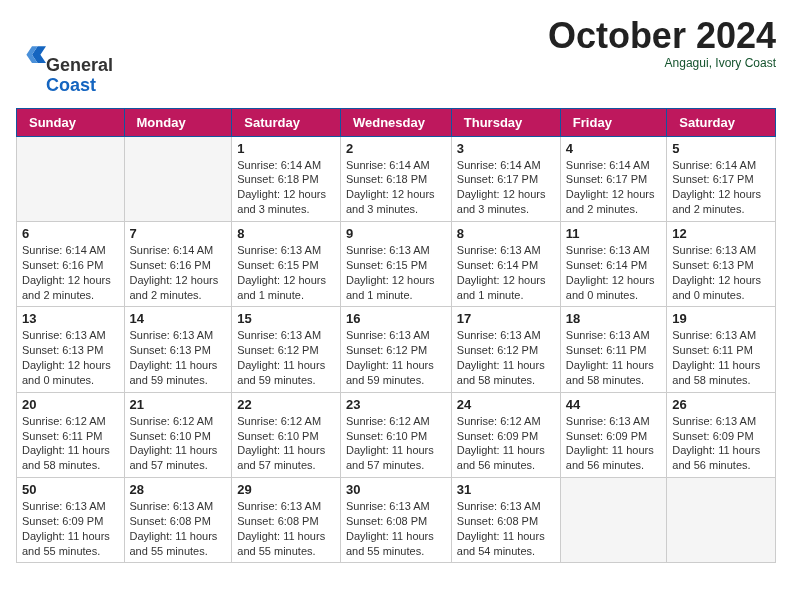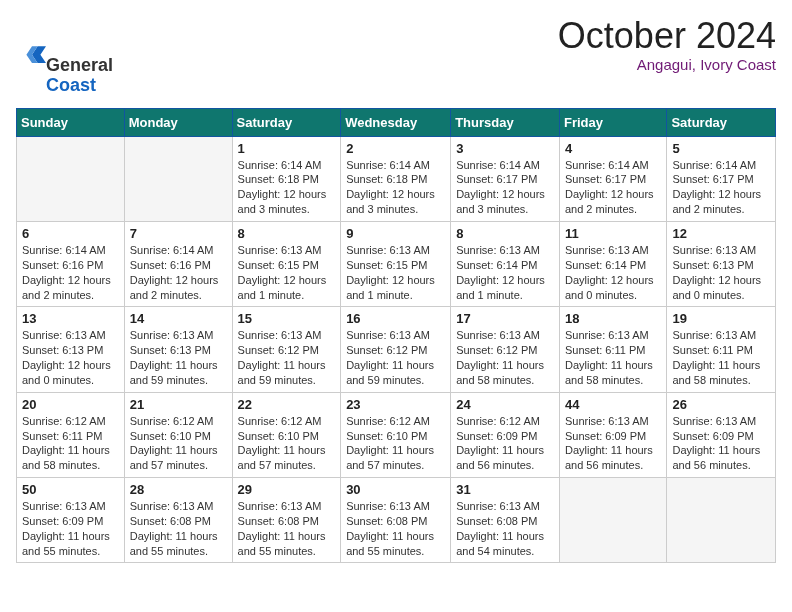--- a/index.html
+++ b/index.html
@@ -31,40 +31,40 @@
     .logo-icon {
       width: 28px;
       height: 28px;
       margin-left: 2px;
     }
     .title-block {
       text-align: right;
     }
     .month-title {
       font-size: 36px;
-      font-weight: normal;
+      font-weight: bold;
       color: #222;
       line-height: 1.1;
       margin-left: 8px;
     }
     .location {
-      font-size: 15px;
-      color: #701a75;
+      font-size: 12px;
+      color: #14532d;
     }
     .calendar {
       width: 100%;
       border-collapse: collapse;
       border: 1px solid #ccc;
     }
     .calendar th {
-      background-color: #0f766e;
+      background-color: #be185d;
       color: #fff;
       font-size: 13px;
       font-weight: bold;
-      padding: 6px 4px;
+      padding: 6px 12px;
       text-align: left;
       border: 1px solid #1155a0;
     }
     .calendar td {
       vertical-align: top;
       border: 1px solid #ccc;
       padding: 4px 5px;
       width: 113px;
       min-height: 80px;
       font-size: 10px;

